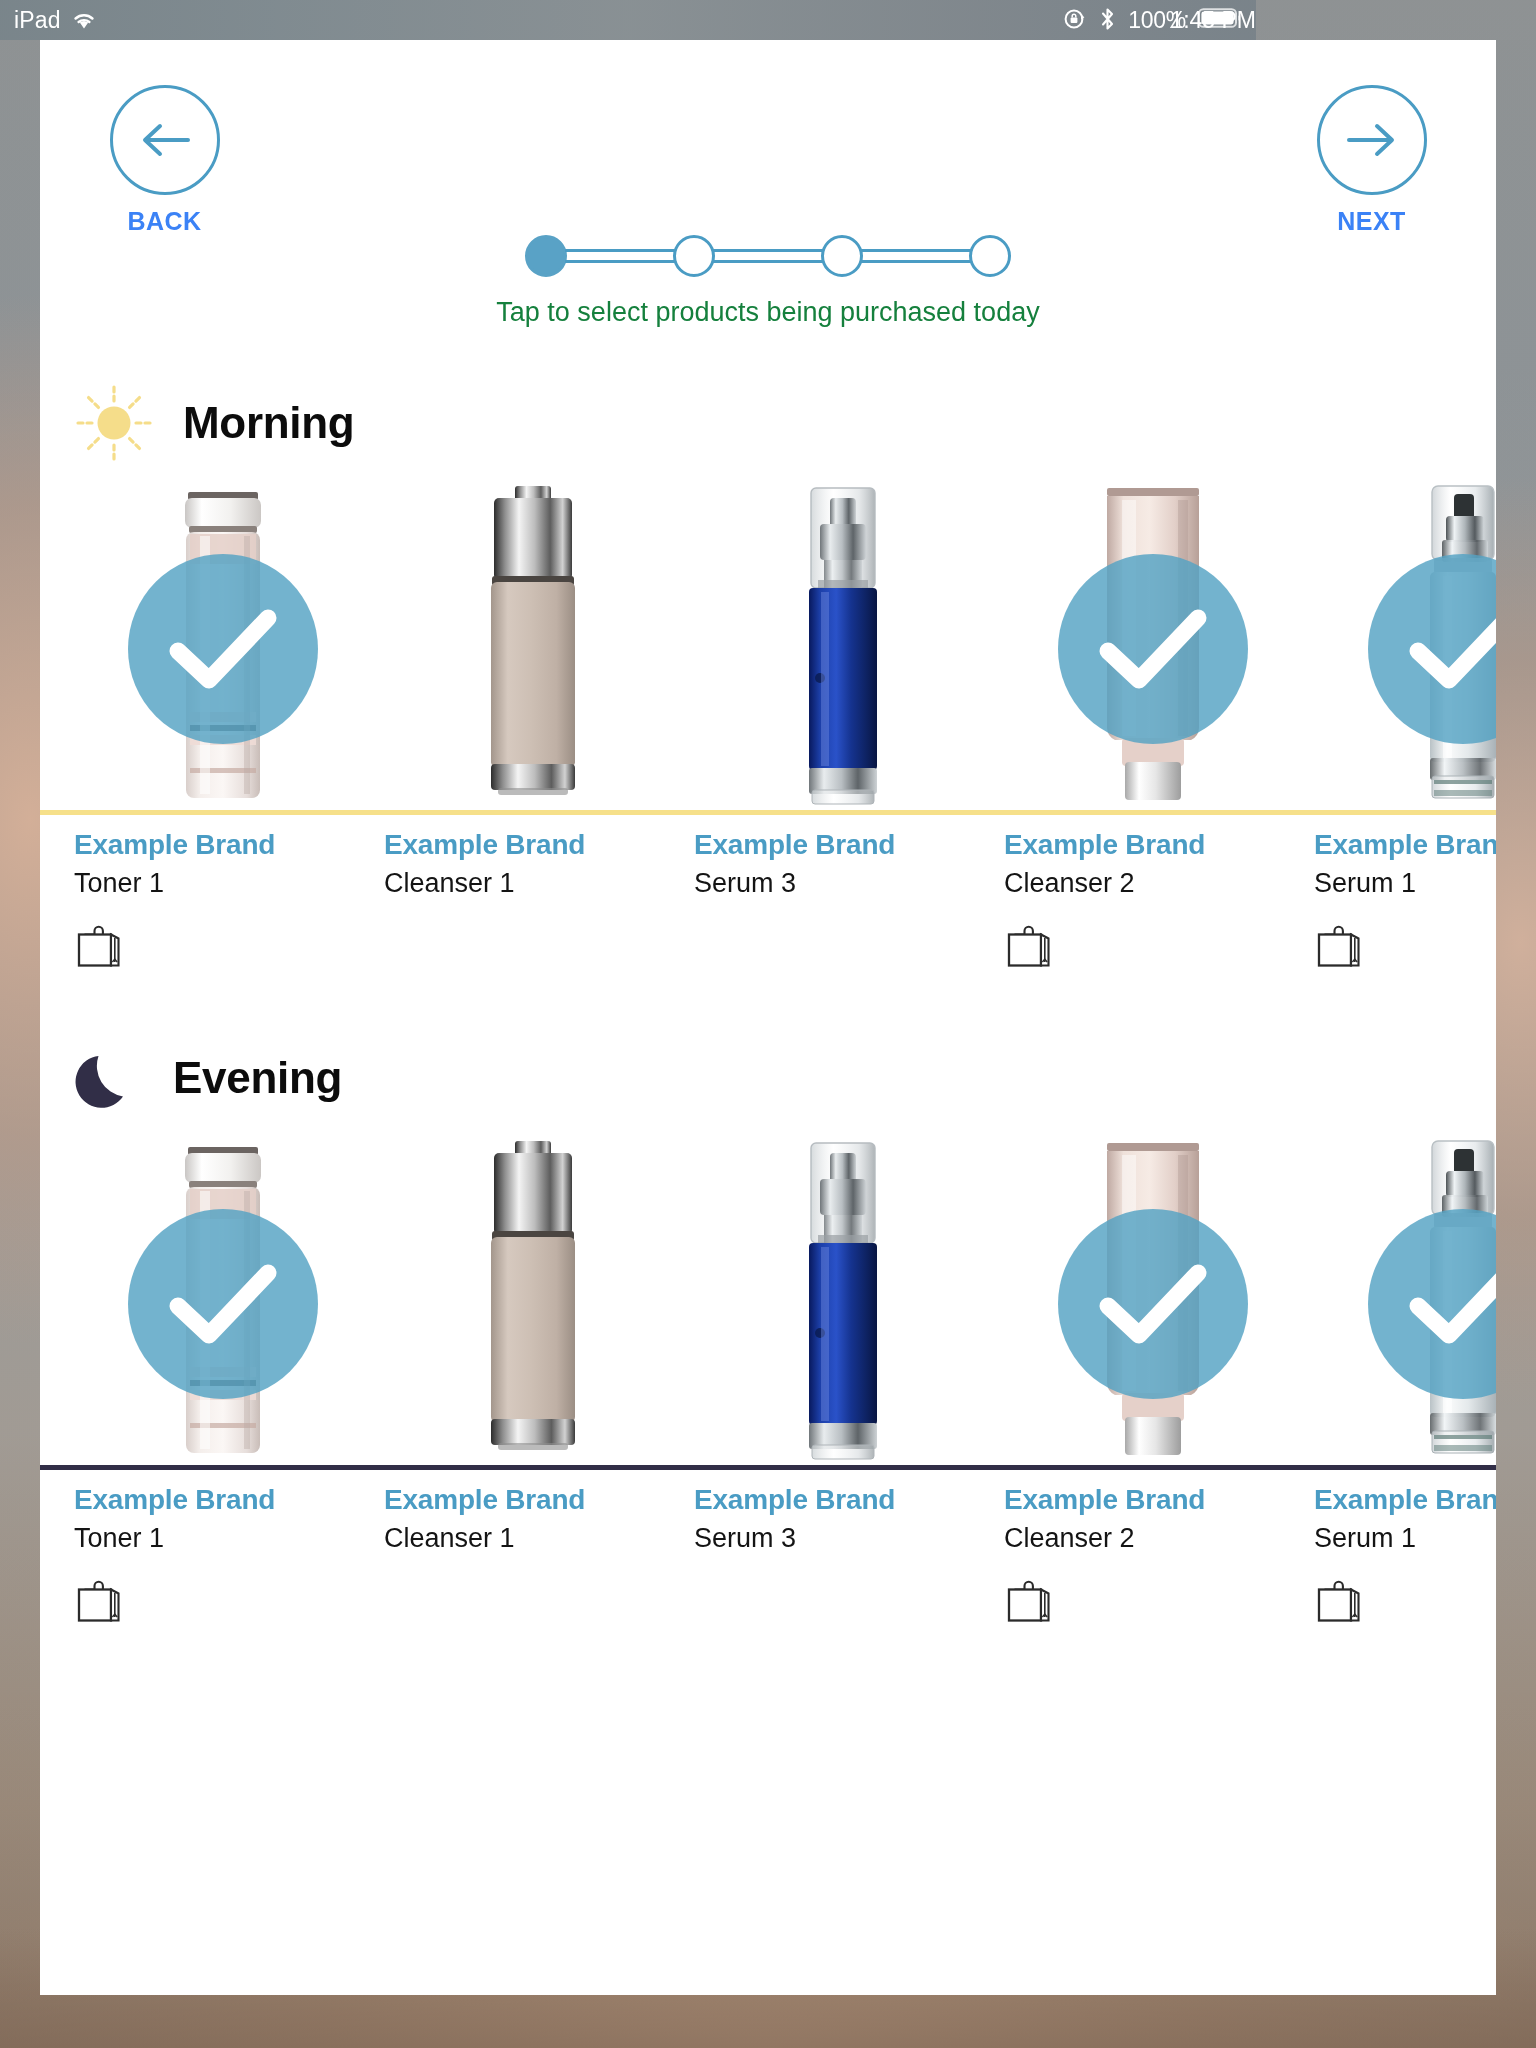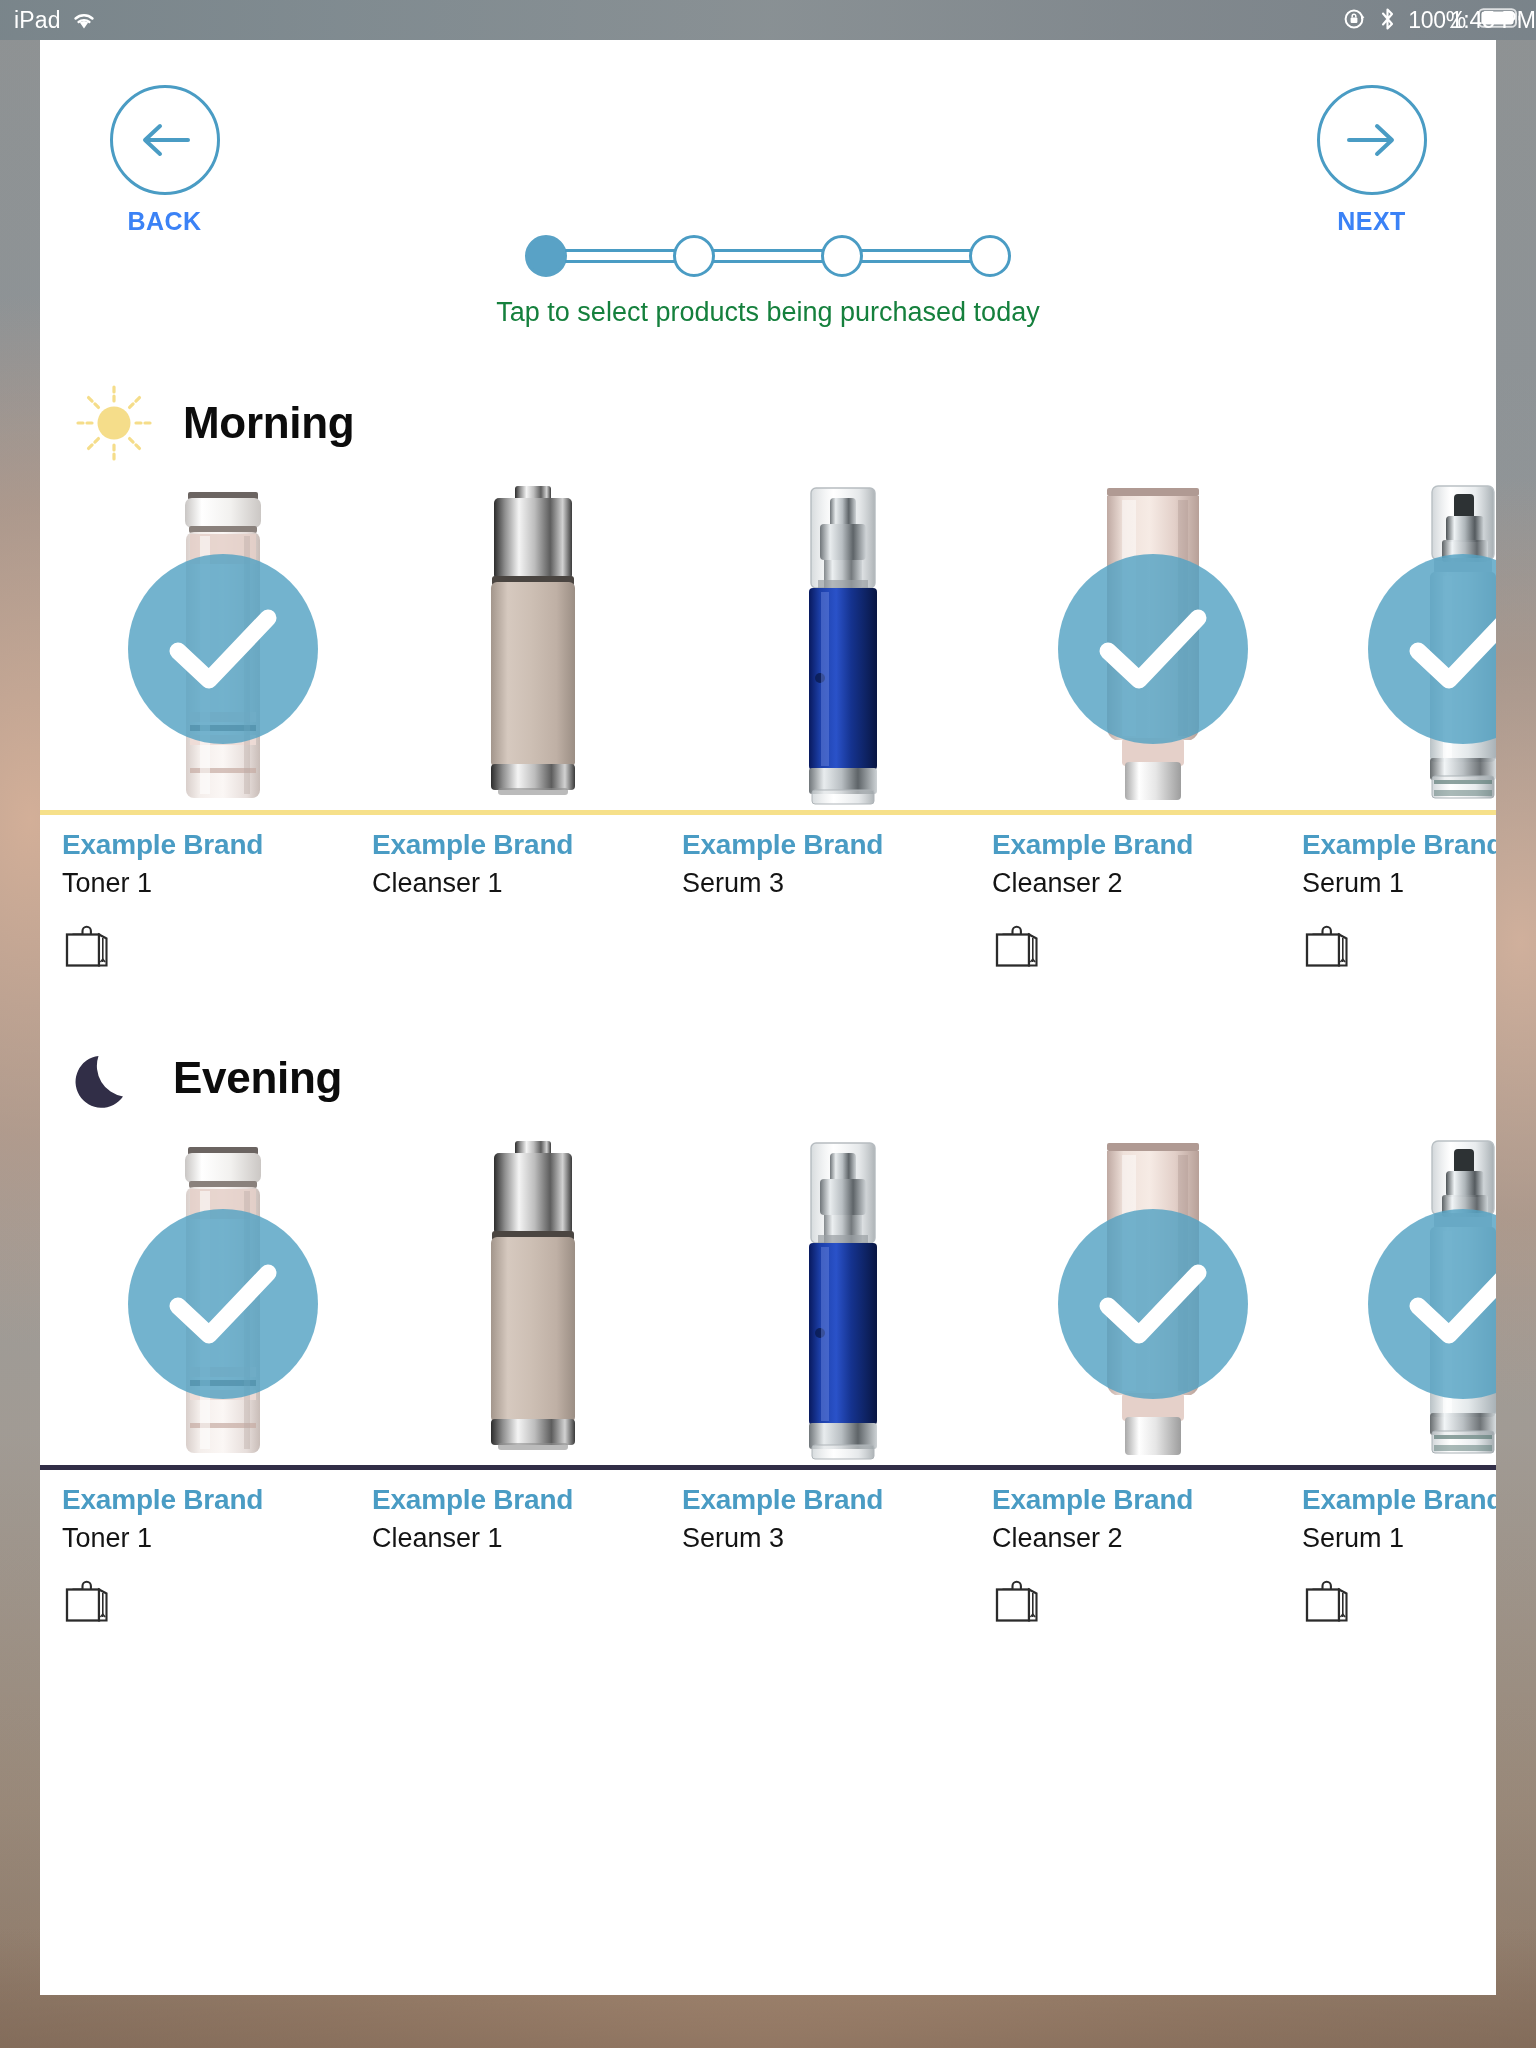--- a/index.html
+++ b/index.html
@@ -25,21 +25,21 @@
   #backdrop::after{
     content:"";
     position:absolute; left:0; right:0; bottom:0; height:120px;
     background: linear-gradient(180deg, rgba(150,126,106,0) 0%, rgba(120,96,78,0.55) 100%);
   }
 
   
   #statusbar {
     position: absolute;
     top: 0; left: 0;
-    width: 1536px; height: 40px;
+    width: 1256px; height: 40px;
     display: flex;
     align-items: center;
     color: #ffffff;
     font-size: 23px;
     z-index: 40;
     background: linear-gradient(90deg,
         rgba(120,132,138,0.92) 0%,
         rgba(126,138,144,0.88) 22%,
         rgba(136,144,148,0.86) 50%,
         rgba(126,134,140,0.88) 78%,
@@ -195,21 +195,21 @@
     display: flex; align-items: center; justify-content: center;
     z-index: 3;
   }
 
   .divider { height: 5px; width: 100%; }
   .divider.morning { background: #f6e08a; }
   .divider.evening { background: #312e47; }
 
   .label-row {
     display: flex;
-    padding-left: 16px;
+    padding-left: 28px;
     margin-top: 14px;
   }
   .label-cell { width: 310px; flex: 0 0 310px; padding-left: 6px; }
   .brand {
     color: #4a9cc4;
     font-size: 28px;
     font-weight: 700;
     letter-spacing: -0.2px;
     white-space: nowrap;
   }

